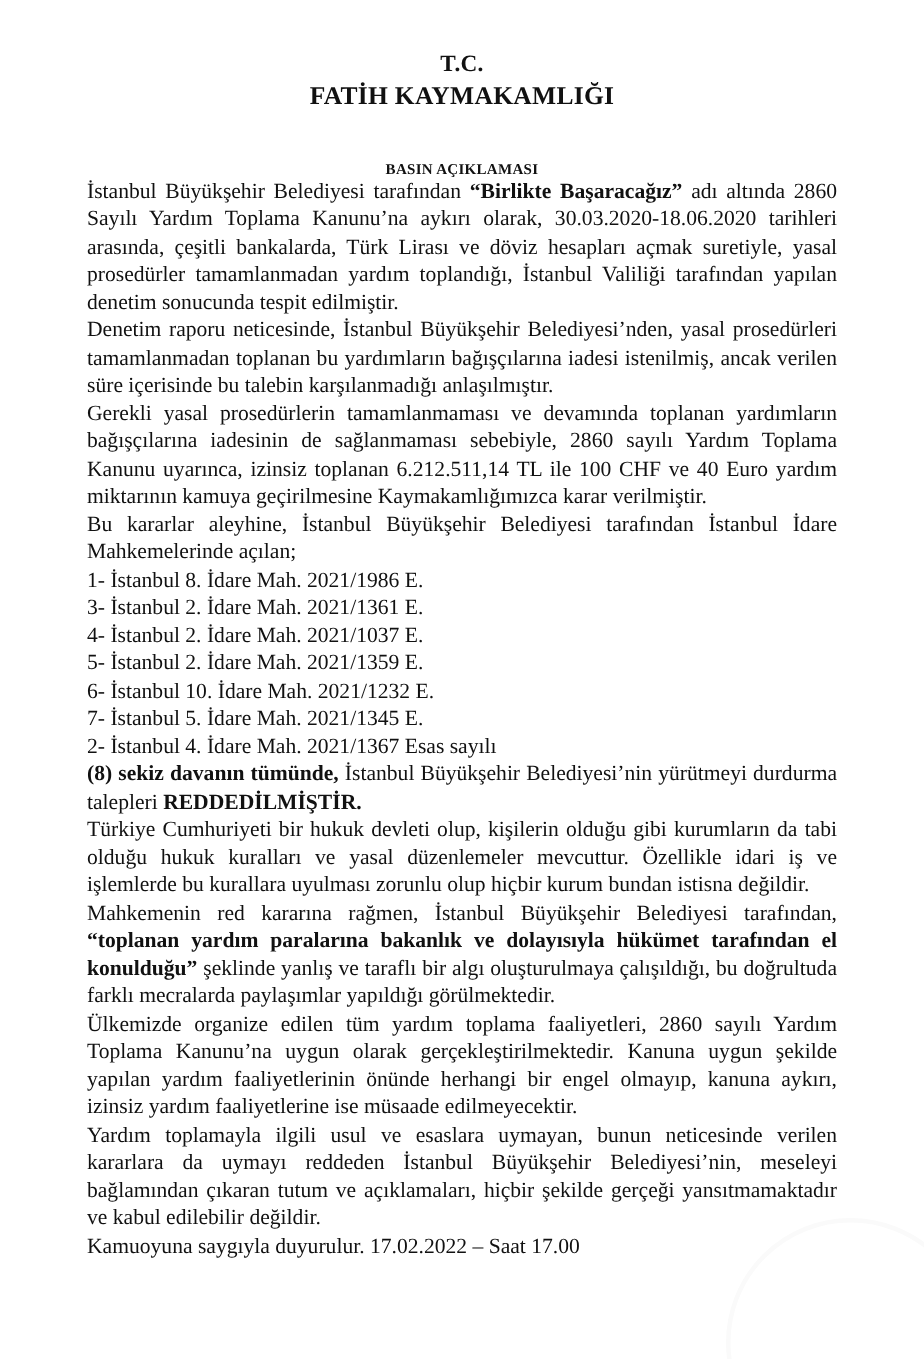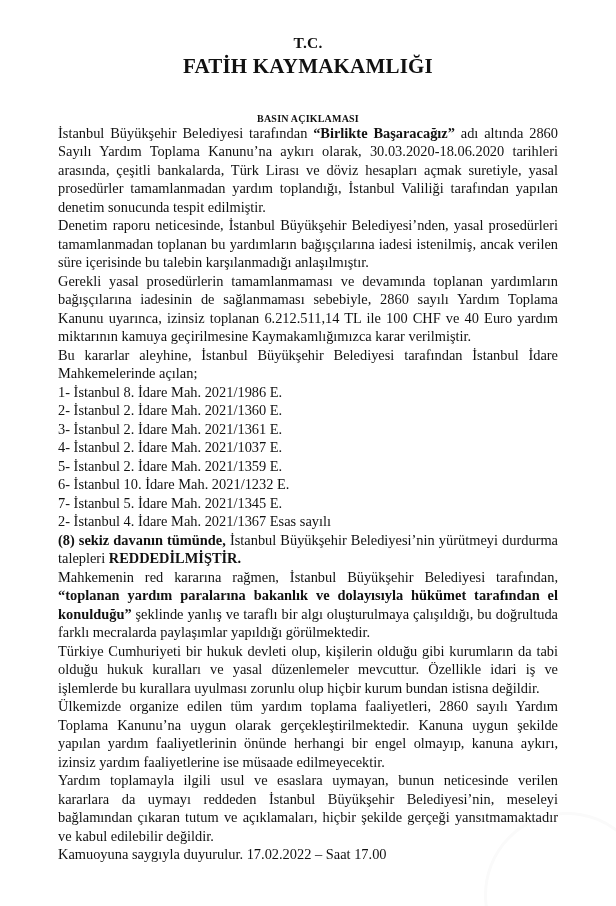--- a/index.html
+++ b/index.html
@@ -47,21 +47,21 @@
     text-align: center;
     font-weight: bold;
     letter-spacing: 0.2px;
   }
   .header-line1 {
     font-size: 15.5px;
     padding-top: 33px;
     line-height: 1.26;
   }
   .header-line2 {
-    font-size: 21px;
+    font-size: 17px;
     line-height: 1.26;
   }
 
   .doc-title {
     text-align: center;
     font-weight: bold;
     font-size: 10px;
     margin-top: 34px;
     letter-spacing: 0.2px;
   }
@@ -131,34 +131,33 @@
     <p class="para gap-first"><span>İstanbul Büyükşehir Belediyesi tarafından </span><b>“Birlikte Başaracağız”</b><span> adı altında 2860 Sayılı Yardım Toplama Kanunu’na aykırı olarak,  30.03.2020-18.06.2020 tarihleri arasında, çeşitli bankalarda, Türk Lirası ve döviz hesapları açmak suretiyle, yasal prosedürler tamamlanmadan yardım toplandığı, İstanbul Valiliği tarafından yapılan denetim sonucunda tespit edilmiştir.</span></p>
 
     <p class="para gap-lg">Denetim raporu neticesinde, İstanbul Büyükşehir Belediyesi’nden, yasal prosedürleri tamamlanmadan toplanan bu yardımların bağışçılarına iadesi istenilmiş, ancak verilen süre içerisinde bu talebin karşılanmadığı anlaşılmıştır.</p>
 
     <p class="para gap-lg">Gerekli yasal prosedürlerin tamamlanmaması ve devamında toplanan yardımların bağışçılarına iadesinin de sağlanmaması sebebiyle, 2860 sayılı Yardım Toplama Kanunu uyarınca, izinsiz toplanan 6.212.511,14 TL ile 100 CHF ve 40 Euro yardım miktarının kamuya geçirilmesine Kaymakamlığımızca karar verilmiştir.</p>
 
     <p class="case-intro gap-lg">Bu kararlar aleyhine, İstanbul Büyükşehir Belediyesi tarafından İstanbul İdare Mahkemelerinde açılan;</p>
 
     <ol class="case-list">
       <li>1- İstanbul 8. İdare Mah. 2021/1986 E.</li>
-      <li>2- İstanbul 2. İdare Mah. 2021/1360 E.</li>
       <li>3- İstanbul 2. İdare Mah. 2021/1361 E.</li>
       <li>4- İstanbul 2. İdare Mah. 2021/1037 E.</li>
       <li>5- İstanbul 2. İdare Mah. 2021/1359 E.</li>
       <li>6- İstanbul 10. İdare Mah. 2021/1232 E.</li>
       <li>7- İstanbul 5. İdare Mah. 2021/1345 E.</li>
       <li>2- İstanbul 4. İdare Mah. 2021/1367 Esas sayılı</li>
     </ol>
 
     <p class="bold-block gap-md"><b>(8) sekiz davanın tümünde,</b><span> İstanbul Büyükşehir Belediyesi’nin yürütmeyi durdurma talepleri </span><b>REDDEDİLMİŞTİR.</b></p>
 
+    <p class="para gap-lg">Türkiye Cumhuriyeti bir hukuk devleti olup, kişilerin olduğu gibi kurumların da tabi olduğu hukuk kuralları ve yasal düzenlemeler mevcuttur. Özellikle idari iş ve işlemlerde bu kurallara uyulması zorunlu olup hiçbir kurum bundan istisna değildir.</p>
+
     <p class="para gap-md"><span>Mahkemenin red kararına rağmen, İstanbul Büyükşehir Belediyesi tarafından, </span><b>“toplanan yardım paralarına bakanlık ve dolayısıyla hükümet tarafından el konulduğu”</b><span> şeklinde yanlış ve taraflı bir algı oluşturulmaya çalışıldığı, bu doğrultuda farklı mecralarda paylaşımlar yapıldığı görülmektedir.</span></p>
-
-    <p class="para gap-lg">Türkiye Cumhuriyeti bir hukuk devleti olup, kişilerin olduğu gibi kurumların da tabi olduğu hukuk kuralları ve yasal düzenlemeler mevcuttur. Özellikle idari iş ve işlemlerde bu kurallara uyulması zorunlu olup hiçbir kurum bundan istisna değildir.</p>
 
     <p class="para gap-lg">Ülkemizde organize edilen tüm yardım toplama faaliyetleri, 2860 sayılı Yardım Toplama Kanunu’na uygun olarak gerçekleştirilmektedir. Kanuna uygun şekilde yapılan yardım faaliyetlerinin önünde herhangi bir engel olmayıp, kanuna aykırı, izinsiz yardım faaliyetlerine ise müsaade edilmeyecektir.</p>
 
     <p class="para gap-lg">Yardım toplamayla ilgili usul ve esaslara uymayan, bunun neticesinde verilen kararlara da uymayı reddeden İstanbul Büyükşehir Belediyesi’nin, meseleyi bağlamından çıkaran tutum ve açıklamaları, hiçbir şekilde gerçeği yansıtmamaktadır ve kabul edilebilir değildir.</p>
 
     <p class="closing gap-lg">Kamuoyuna saygıyla duyurulur. 17.02.2022 – Saat 17.00</p>
 
   </div>
 </div>
 

